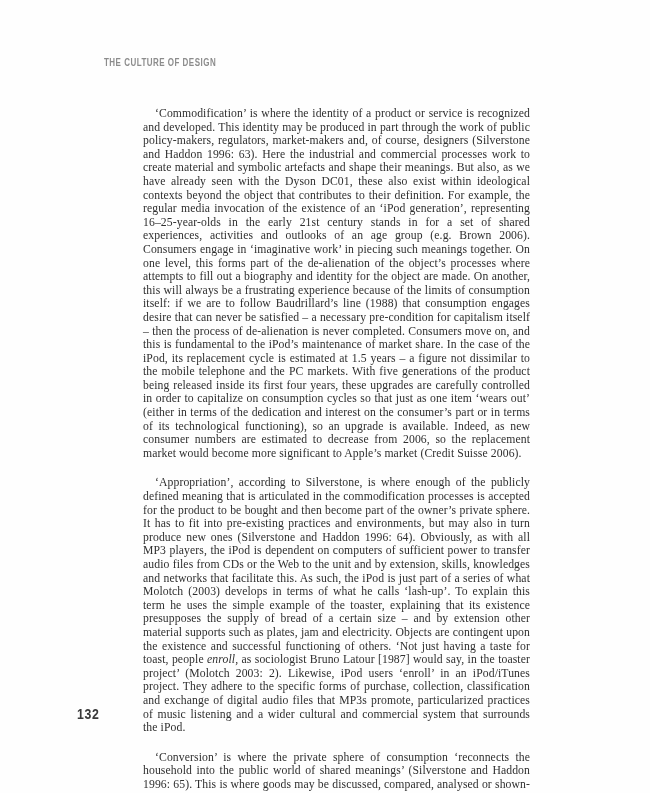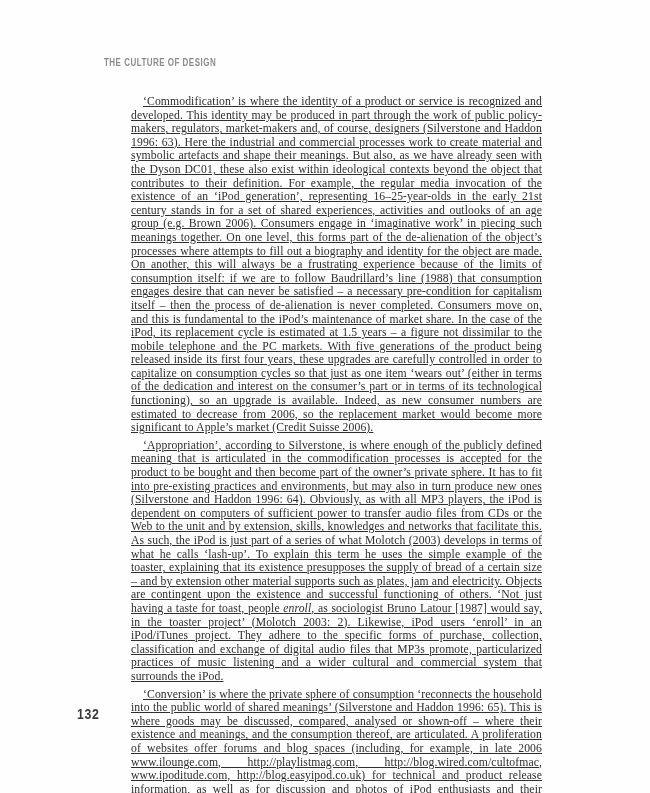--- a/index.html
+++ b/index.html
@@ -34,23 +34,22 @@
     left: 127px;
     top: 91px;
     width: 419px;
     text-align: justify;
     font-size: 11.7px;
     line-height: 13.6px;
     color: #2f2f2f;
     letter-spacing: 0.1px;
   }
   .text-block p {
-    margin: 4px;
+    margin: 16px;
     text-indent: 12px;
-    text-decoration: underline;
   }
   .text-block em {
     font-style: italic;
   }
   .page-number {
     position: absolute;
     left: 77px;
     top: 705px;
     font-family: "Liberation Sans", sans-serif;
     font-weight: bold;

